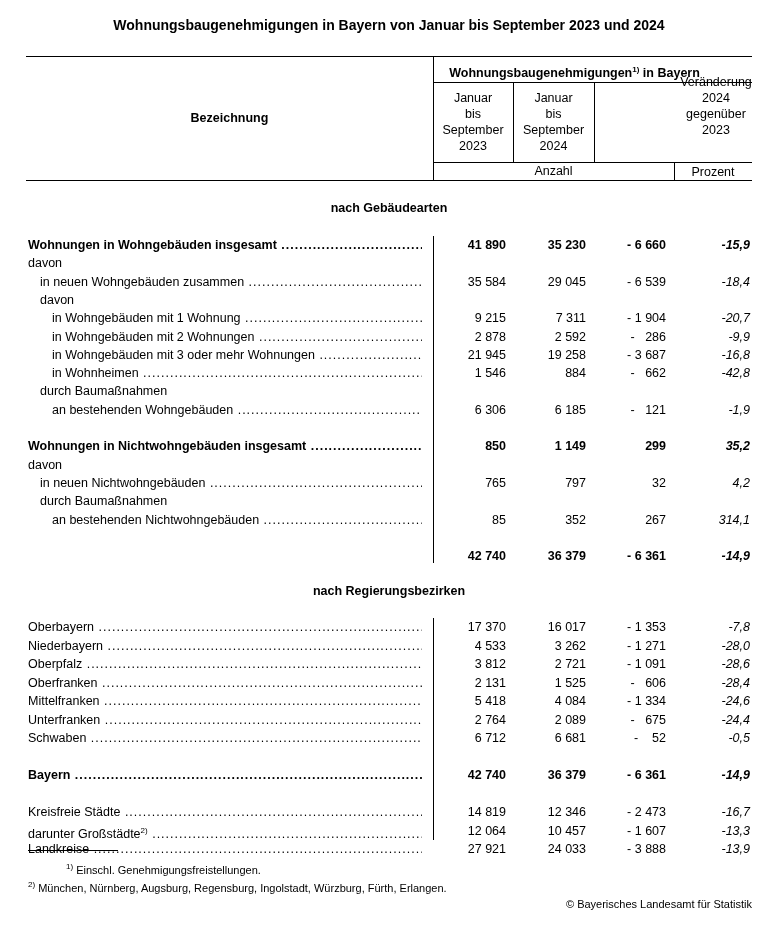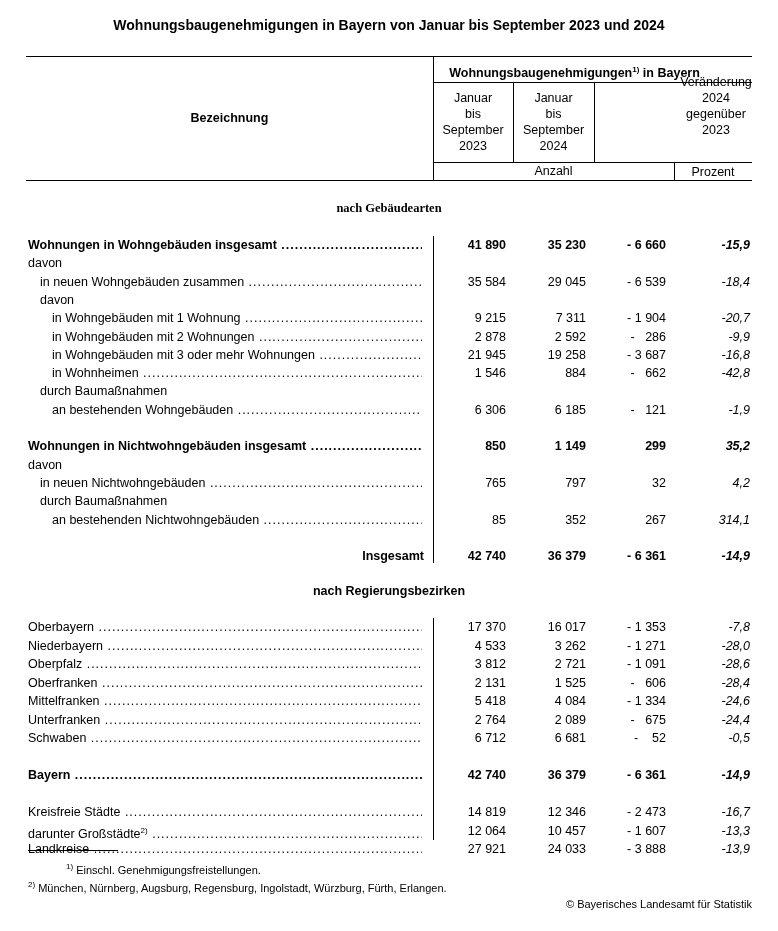--- a/index.html
+++ b/index.html
@@ -58,21 +58,21 @@
   <div>2024</div>
   <div>gegenüber</div>
   <div>2023</div>
 </div>
 <div class="hdr" style="left:433px;width:241px;top:163px;">Anzahl</div>
 <div class="hdr" style="left:674px;width:78px;top:164px;">Prozent</div>
 
 <div class="vline" style="left:433px;top:236px;height:327px;"></div>
 <div class="vline" style="left:433px;top:618px;height:222px;"></div>
 
-<div class="sect" style="top:201px;font-family:Liberation Serif, serif;">nach Gebäudearten</div>
+<div class="sect" style="top:201px;">nach Gebäudearten</div>
 <div id="geb">
     <div class="row bold" style="top: 236px;">
       <div class="lbl" style="left: 28px; width: 394px;"><span>Wohnungen in Wohngebäuden insgesamt</span><span class="dots"> ........................................................................................................................</span></div>
       <div class="num c1">41 890</div>
       <div class="num c2">35 230</div>
       <div class="num c3">- 6 660</div>
       <div class="num c4">-15,9</div>
     </div>
     <div class="row" style="top: 254.3px;">
       <div class="lbl" style="left: 28px; width: 394px;"><span>davon</span></div>
@@ -180,21 +180,20 @@
       <div class="num c4">314,1</div>
     </div>
     <div class="row" style="top: 528.8px;">
       <div class="lbl" style="left: 28px; width: 394px;"><span></span></div>
       <div class="num c1"></div>
       <div class="num c2"></div>
       <div class="num c3"></div>
       <div class="num c4"></div>
     </div>
     <div class="row bold" style="top: 547.1px;">
-      <div class="lbl" style="left: 28px; width: 396px; text-align: right;"><span>Insgesamt</span></div>
       <div class="num c1">42 740</div>
       <div class="num c2">36 379</div>
       <div class="num c3">- 6 361</div>
       <div class="num c4">-14,9</div>
     </div>
   </div>
 
 <div class="sect" style="top:584px;">nach Regierungsbezirken</div>
 <div id="bez">
     <div class="row" style="top: 618px;">

